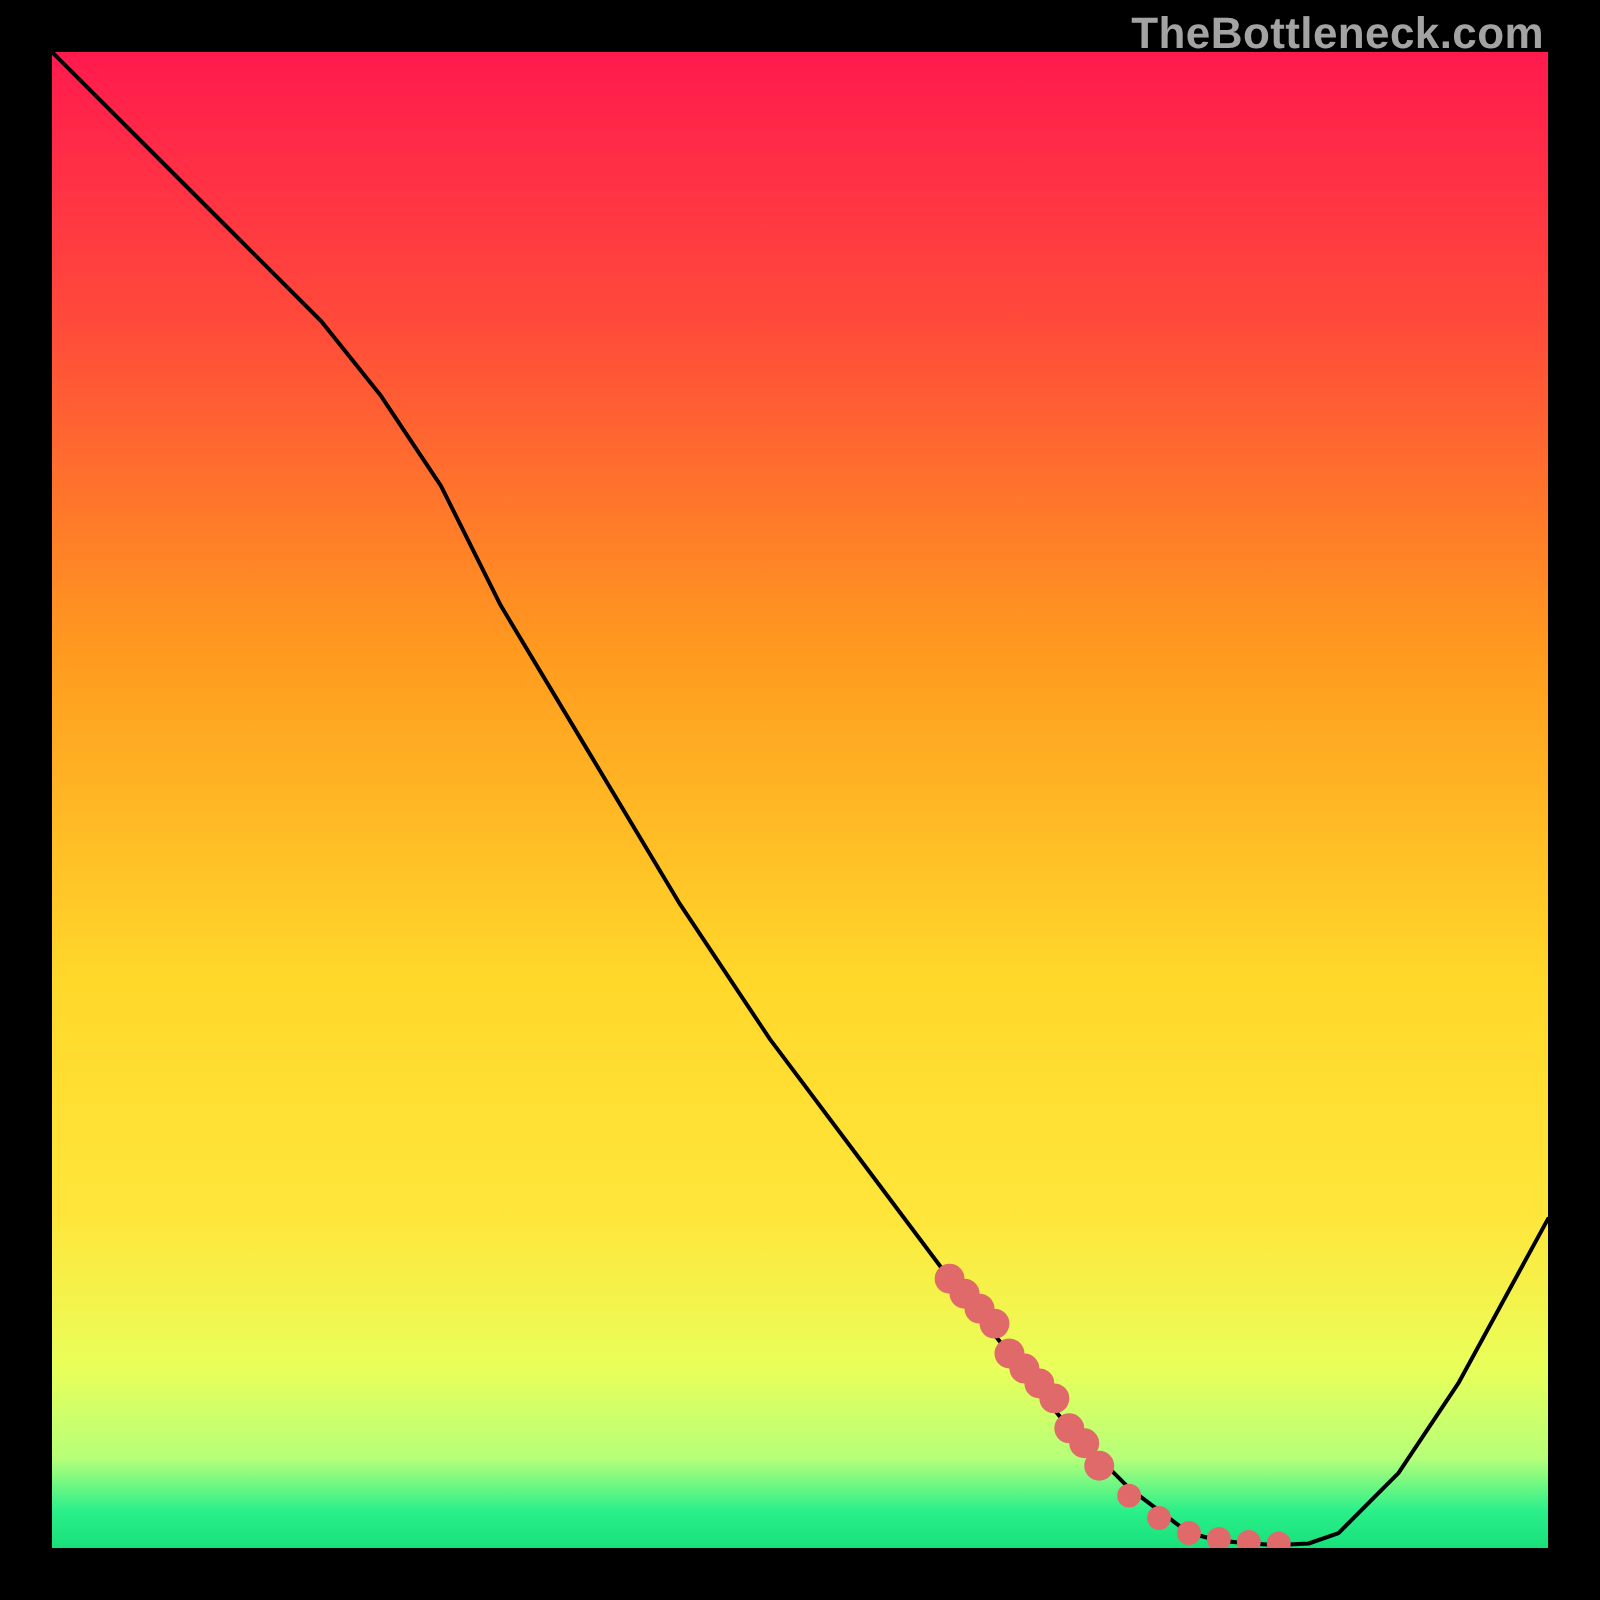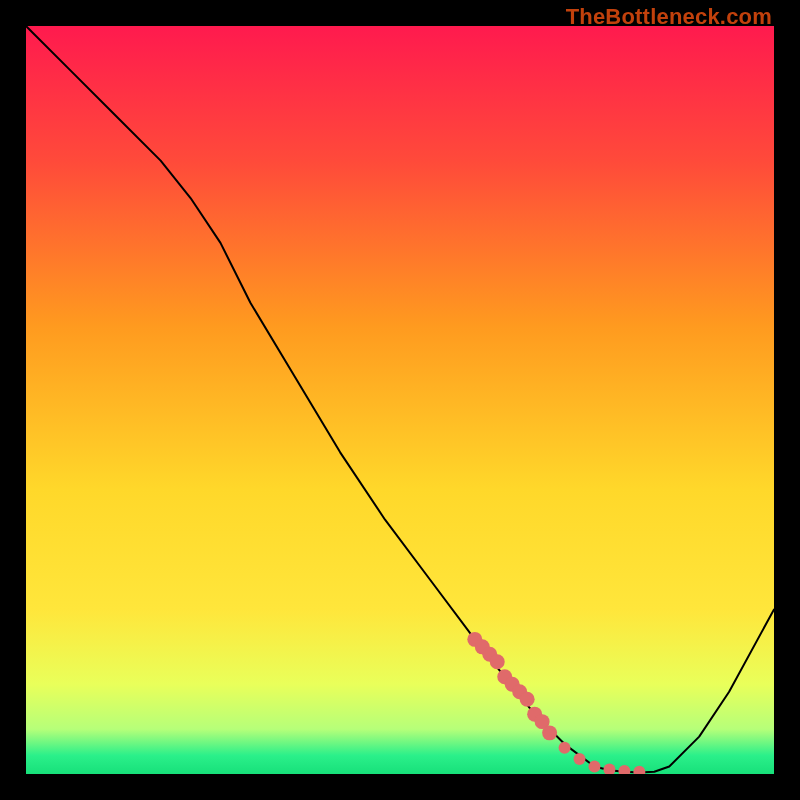--- a/index.html
+++ b/index.html
@@ -26,21 +26,21 @@
   }
   .plot-bg {
     position: absolute;
     left: 0; top: 0;
     width: 100%; height: 100%;
   }
   .watermark {
     position: absolute;
     top: 4px;
     right: 28px;
-    color: #c2410c;
+    color: #a3a3a3;
     font-size: 22px;
     font-weight: 600;
     letter-spacing: 0.2px;
     user-select: none;
   }
   svg { display: block; }
 </style>
 </head>
 <body>
 

